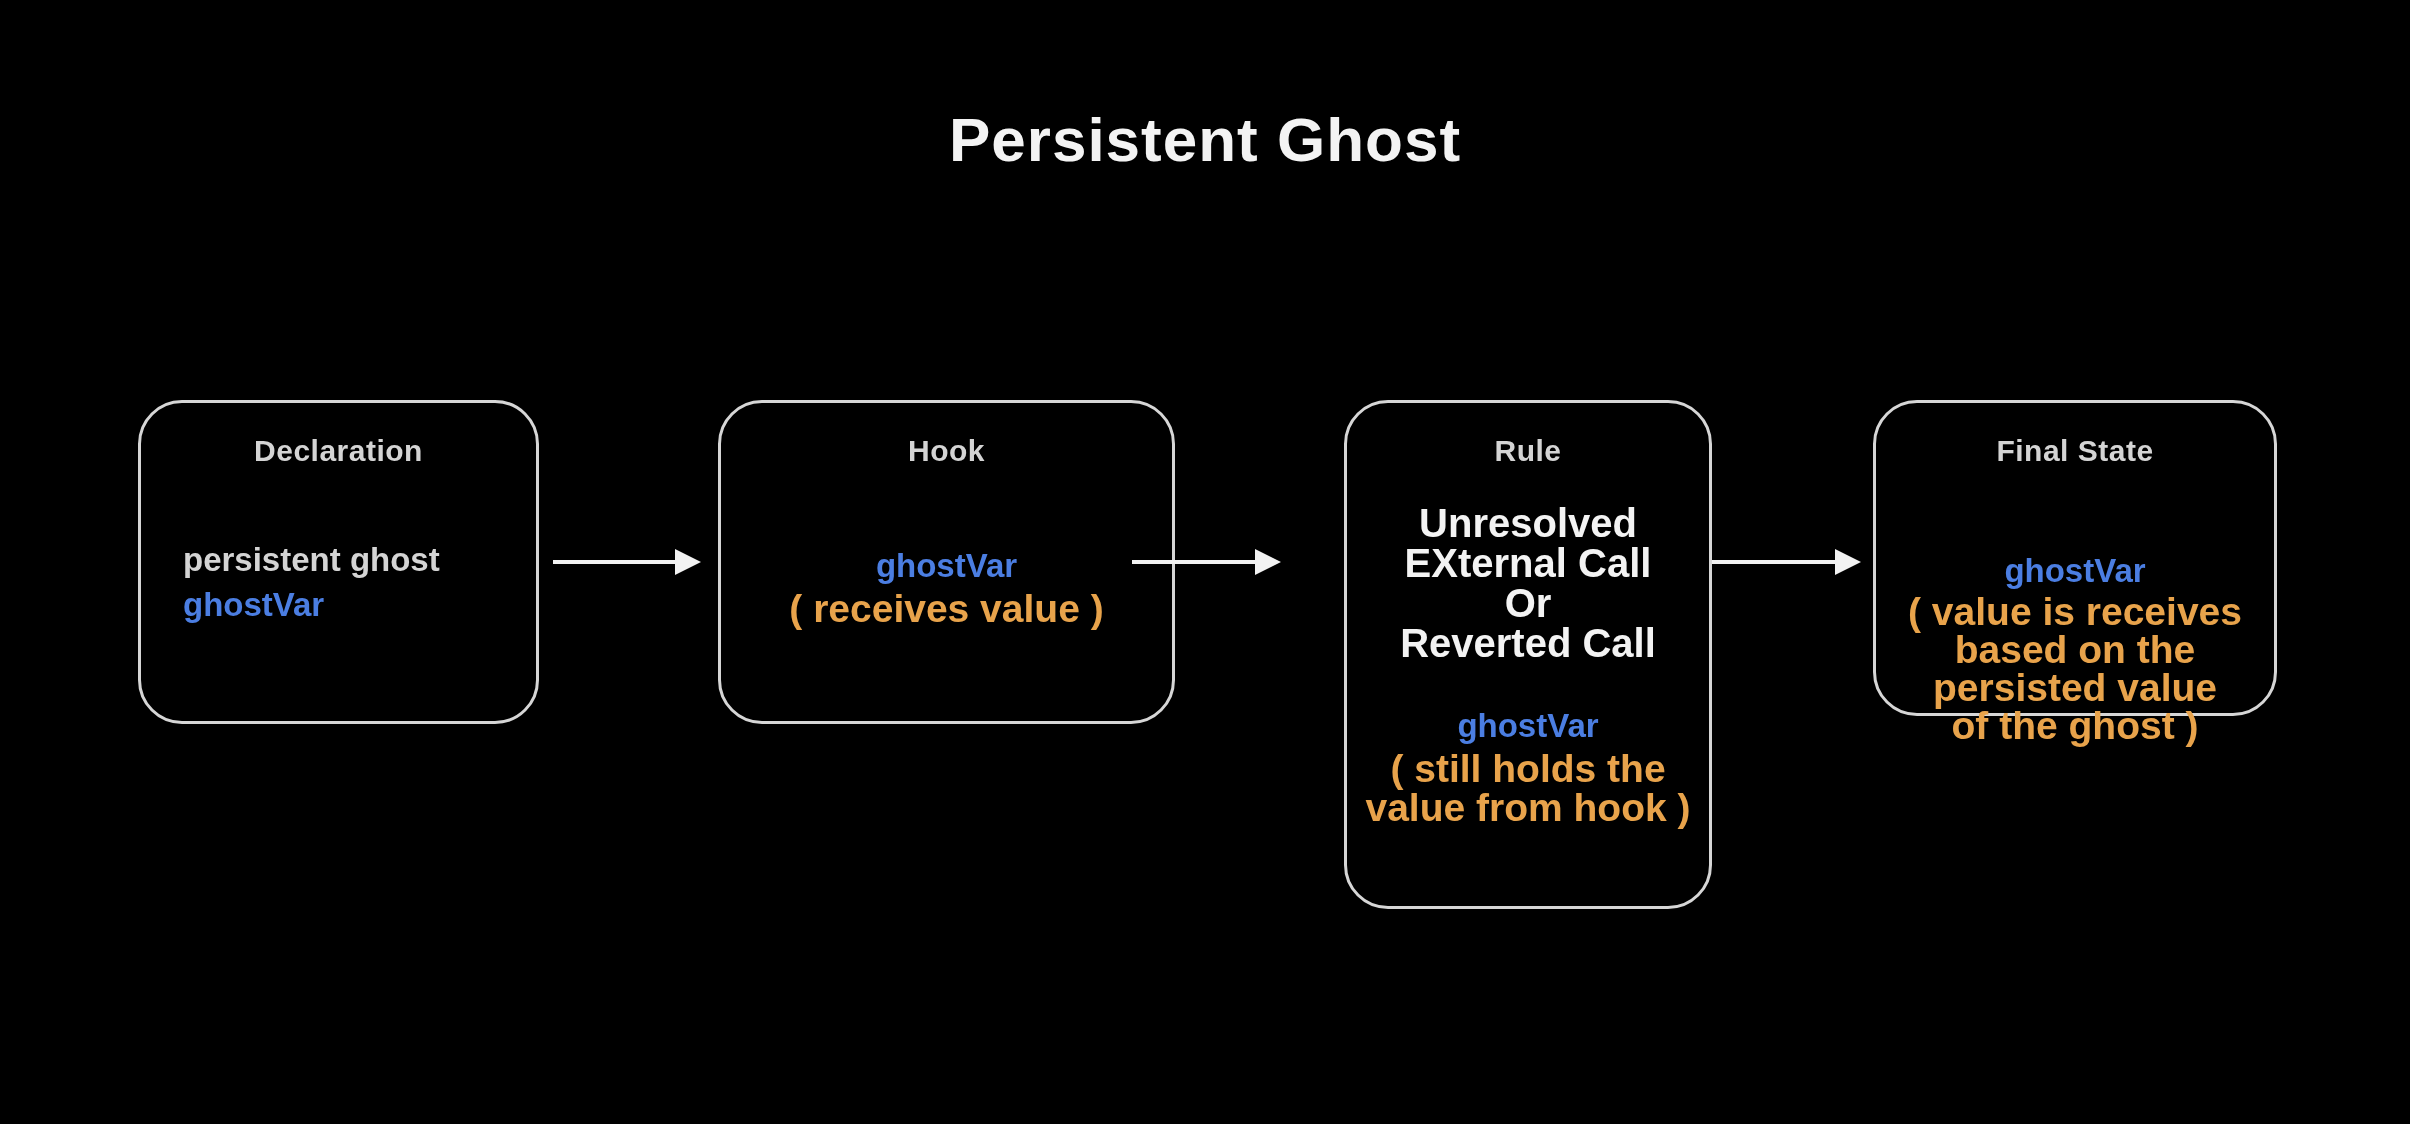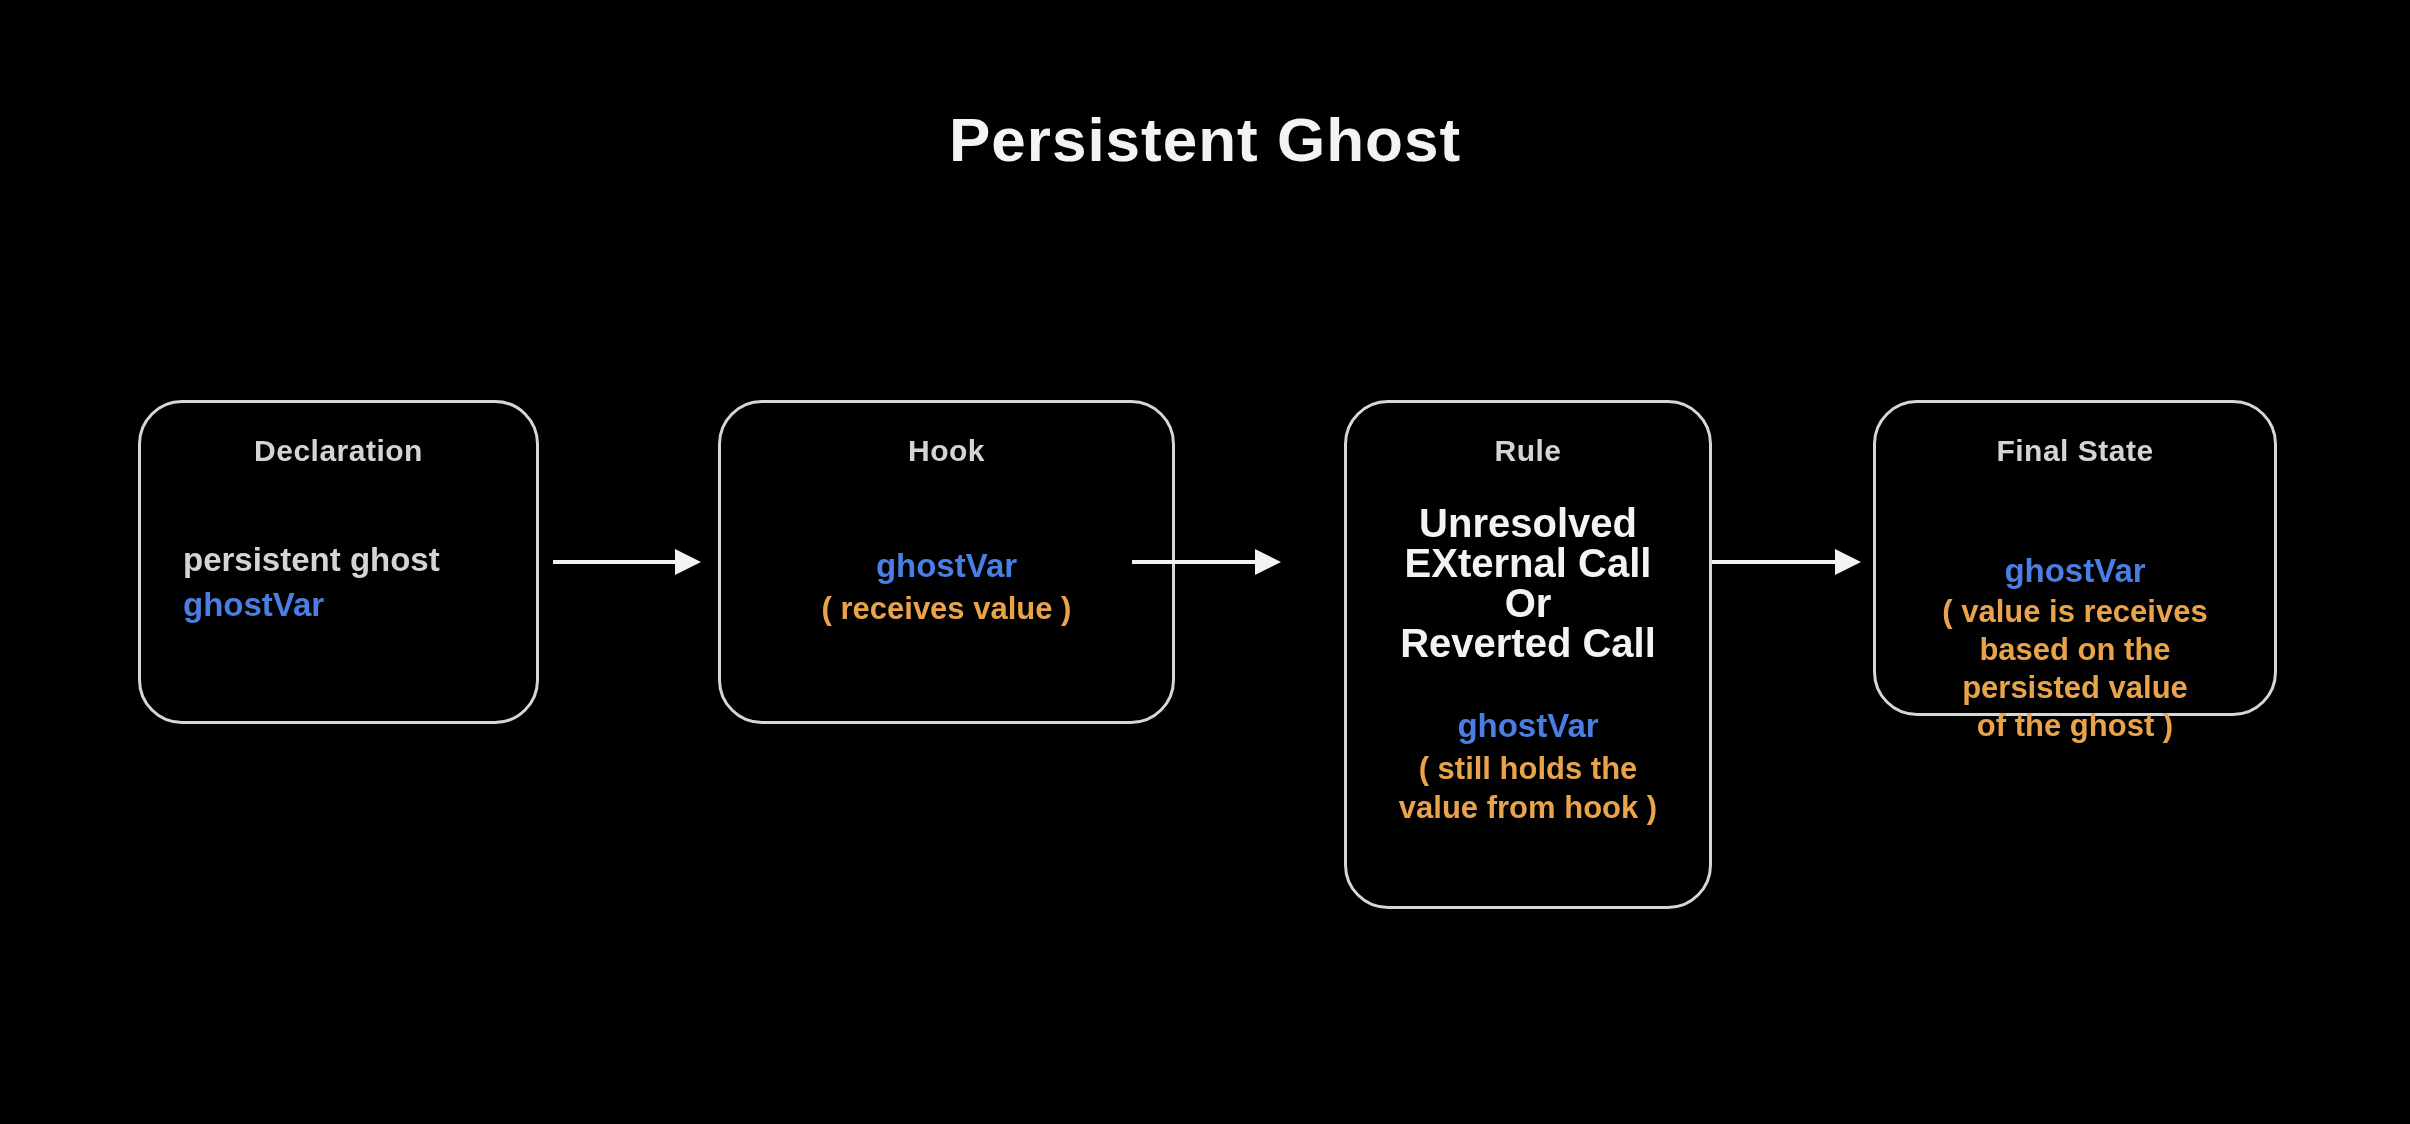--- a/index.html
+++ b/index.html
@@ -53,21 +53,21 @@
     position: absolute;
     left: 0;
     right: 0;
     text-align: center;
     font-weight: 700;
   }
   .line       { font-size: 33px; line-height: 45px; }
   .line.gray  { color: var(--heading, #D4D4D4); }
   .line.blue  { color: var(--accent-blue, #4B7EE2); }
   .line.white { color: var(--body-white, #F3F3F3); font-size: 40px; line-height: 40px; }
-  .line.orange{ color: var(--accent-orange, #E8A34B); font-size: 31px; line-height: 39px; }
+  .line.orange{ color: var(--accent-orange, #E8A34B); font-size: 39px; line-height: 39px; }
 
   #box-declaration { left: 138px;  top: 400px; width: 401px; height: 324px; }
   #box-declaration .content { top: 134px; left: 42px; right: auto; text-align: left; }
 
   #box-hook { left: 718px; top: 400px; width: 457px; height: 324px; }
   #box-hook .content { top: 140px; }
   #box-hook .line.orange { line-height: 42px; }
 
   #box-rule { left: 1344px; top: 400px; width: 368px; height: 509px; }
   #box-rule .content { top: 100px; }

